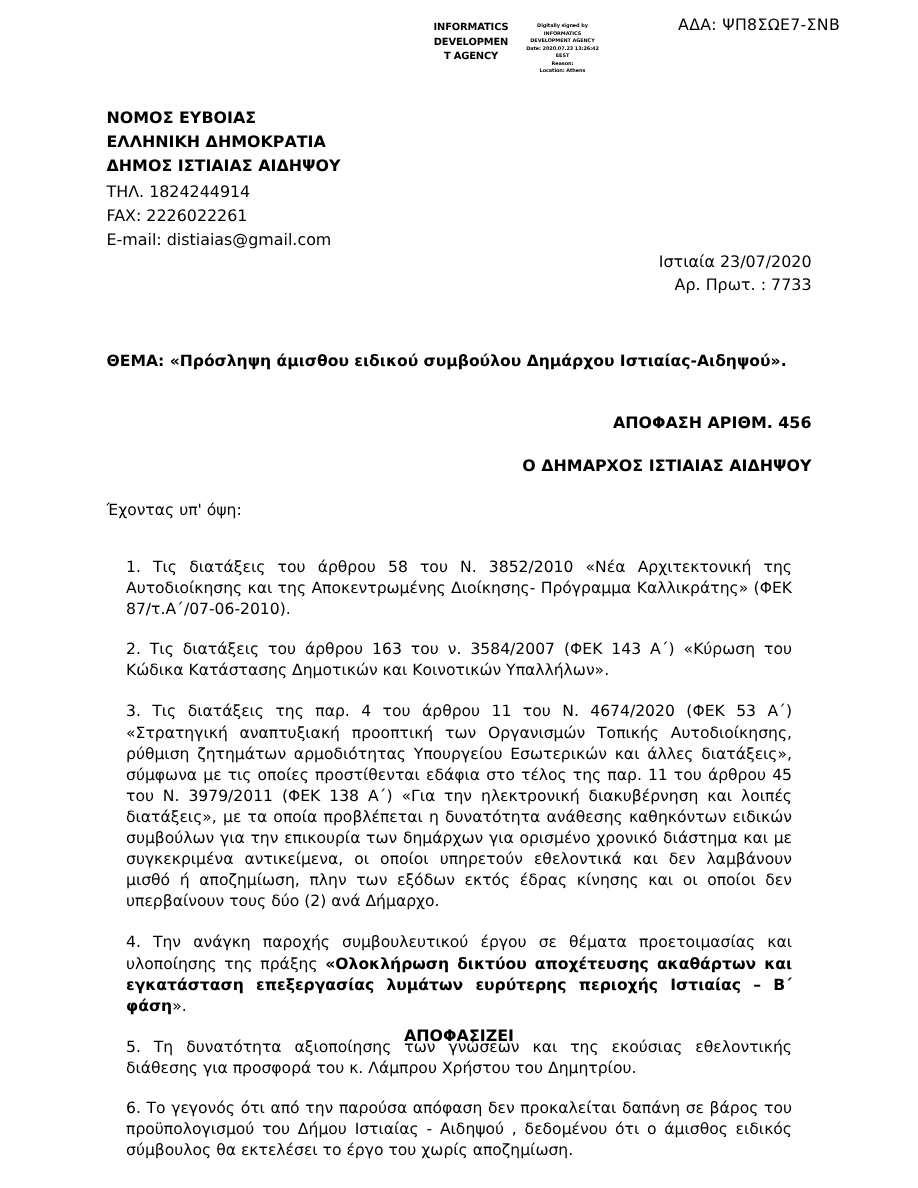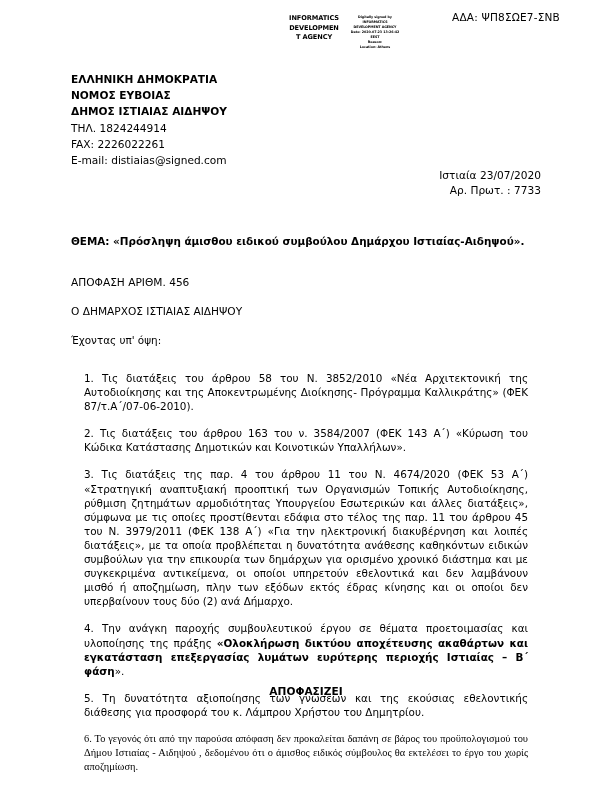--- a/index.html
+++ b/index.html
@@ -98,22 +98,22 @@
     font-size: 10.4px;
     font-weight: bold;
     line-height: 14px;
   }
 
   
   .center-title {
     position: absolute;
     left: 71px;
     width: 470px;
-    text-align: left;
-    font-weight: normal;
+    text-align: right;
+    font-weight: bold;
     font-size: 10.6px;
     white-space: nowrap;
   }
   .decision-no { top: 276px; }
   .mayor-line  { top: 305px; }
 
   
   .preamble {
     position: absolute;
     top: 334px;
@@ -128,21 +128,21 @@
     width: 470px;
     font-size: 10.4px;
     line-height: 14.1px;
     text-align: justify;
     text-justify: inter-word;
   }
   .body-text p {
     margin: 13px;
     text-align: justify;
   }
-  .body-text p:last-child { text-align: justify; font-family: Liberation Serif, serif; }
+  .body-text p:last-child { text-align: justify; }
   .body-text b { font-weight: bold; }
 
   
   .body-text p { text-align-last: left; }
 
   .decides {
     position: absolute;
     top: 685px;
     left: 71px;
     width: 470px;
@@ -170,26 +170,26 @@
       <span>INFORMATICS</span>
       <span>DEVELOPMENT AGENCY</span>
       <span>Date: 2020.07.23 13:26:42</span>
       <span>EEST</span>
       <span>Reason:</span>
       <span>Location: Athens</span>
     </div>
   </div>
 
   <div class="authority">
+    <div class="ln b">ΝΟΜΟΣ ΕΥΒΟΙΑΣ</div>
     <div class="ln b">ΕΛΛΗΝΙΚΗ ΔΗΜΟΚΡΑΤΙΑ</div>
-    <div class="ln b">ΝΟΜΟΣ ΕΥΒΟΙΑΣ</div>
     <div class="ln b">ΔΗΜΟΣ ΙΣΤΙΑΙΑΣ ΑΙΔΗΨΟΥ</div>
     <div class="ln">ΤΗΛ. 1824244914</div>
     <div class="ln">FAX: 2226022261</div>
-    <div class="ln">E-mail: distiaias@signed.com</div>
+    <div class="ln">E-mail: distiaias@gmail.com</div>
   </div>
 
   <div class="docmeta">
     <div>Ιστιαία 23/07/2020</div>
     <div>Αρ. Πρωτ. : 7733</div>
   </div>
 
   <div class="subject">ΘΕΜΑ: «Πρόσληψη άμισθου ειδικού συμβούλου Δημάρχου Ιστιαίας-Αιδηψού».</div>
 
   <div class="center-title decision-no">ΑΠΟΦΑΣΗ ΑΡΙΘΜ. 456</div>

